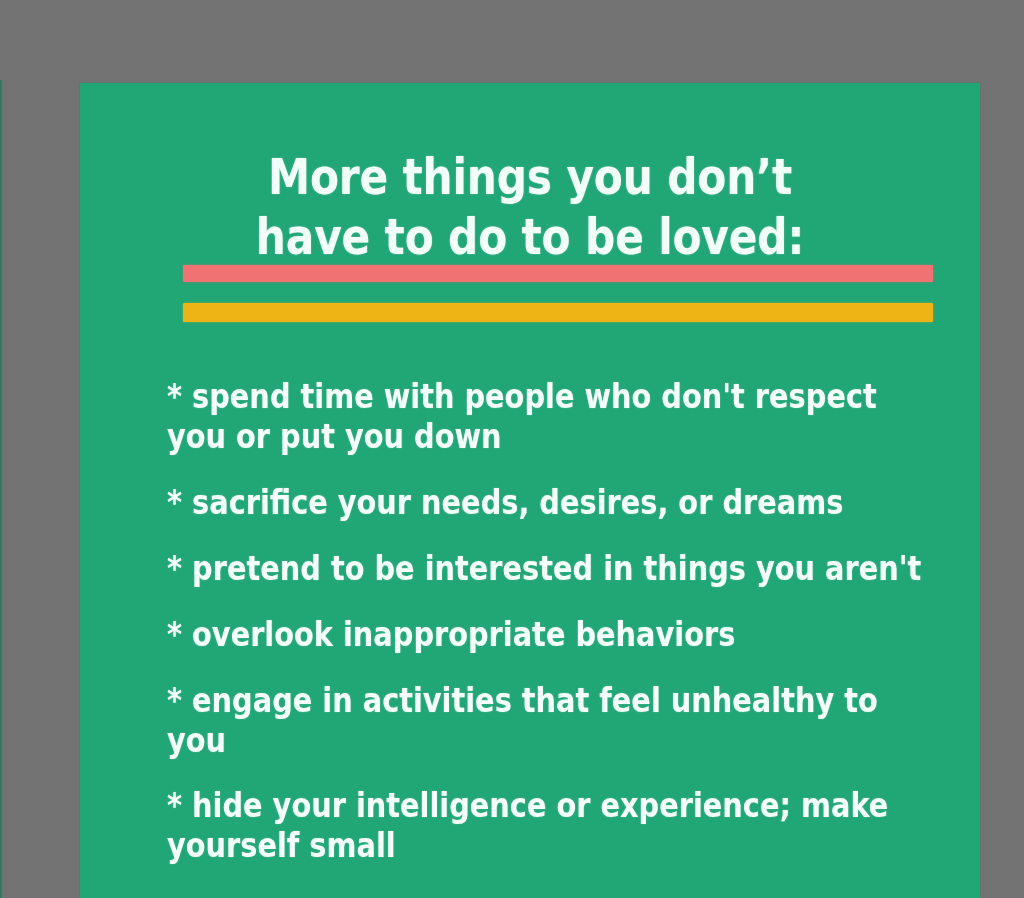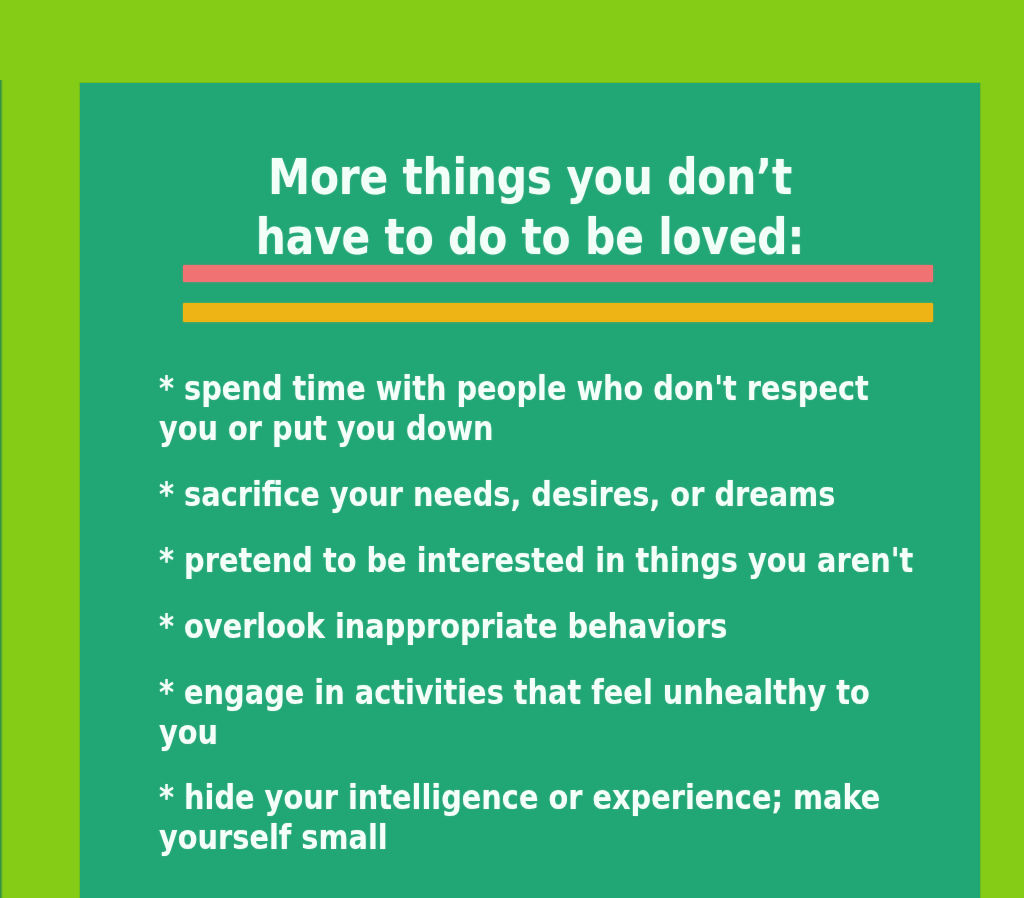--- a/index.html
+++ b/index.html
@@ -12,21 +12,21 @@
     overflow: hidden;
     background: #23a877;
     font-family: "Liberation Sans", sans-serif;
   }
 
   
   #poster-canvas {
     position: relative;
     width: 1024px;
     height: 898px;
-    background: #84cc16;
+    background: #737373;
     overflow: hidden;
   }
 
   
   #left-edge-shadow {
     position: absolute;
     left: 0;
     top: 80px;
     width: 3px;
     height: 818px;
@@ -91,21 +91,21 @@
     box-shadow: 0 0 3px rgba(238,179,21,.45);
   }
 
   
   #poster-list {
     position: absolute;
     left: 75px;
     top: 282px;
     width: 800px;
     list-style: none;
-    margin: 4px;
+    margin: 12px;
     padding: 0;
   }
   .poster-list-item {
     color: #f4fffa;
     font-family: "Liberation Sans Narrow", "DejaVu Sans Condensed", "Liberation Sans", sans-serif;
     font-weight: bold;
     font-size: 33px;
     line-height: 1.21;
     margin-bottom: 26px;
     text-shadow: 0 0 2px rgba(255,255,255,.28);

